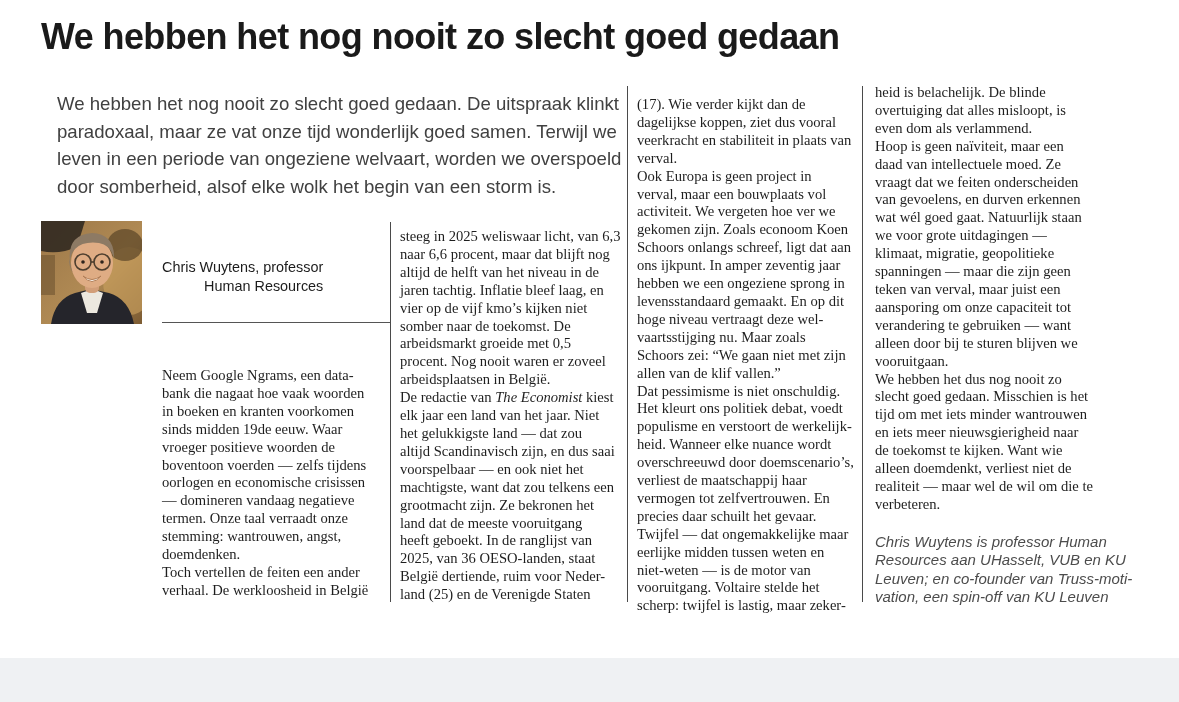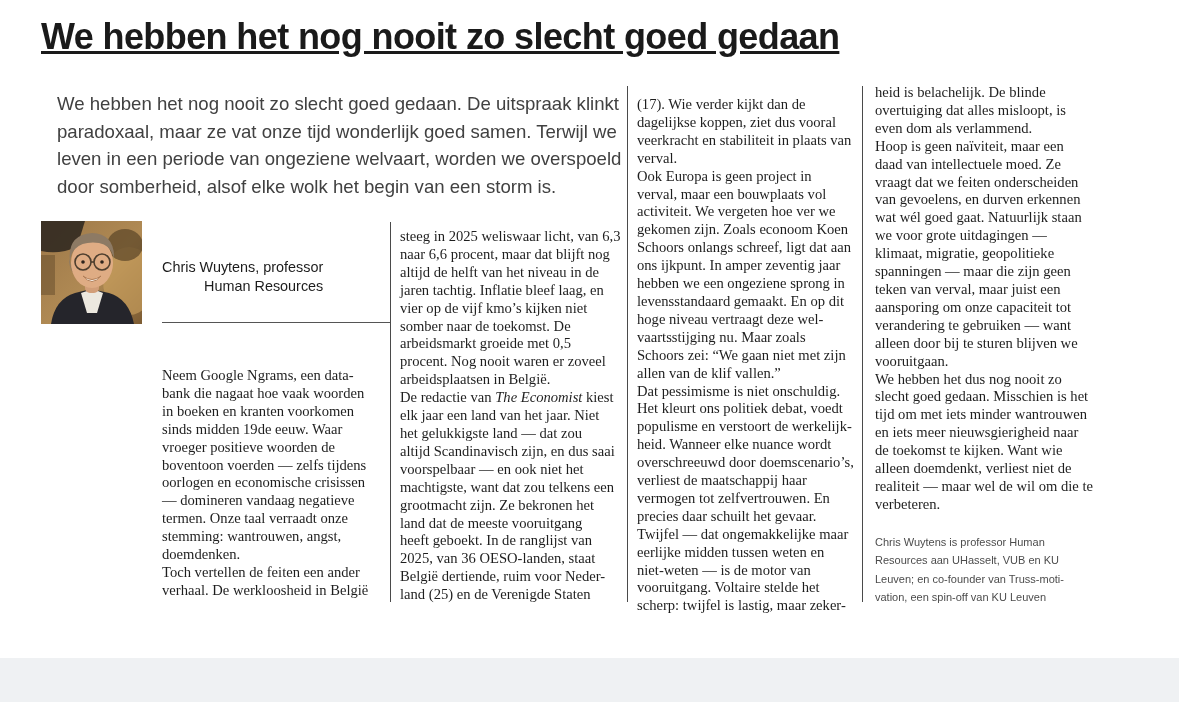--- a/index.html
+++ b/index.html
@@ -15,21 +15,20 @@
   .headline {
     position: absolute;
     left: 41px; top: 16px;
     margin: 0;
     font-family: "Liberation Sans", "DejaVu Sans", sans-serif;
     font-weight: 700;
     font-size: 36px;
     letter-spacing: -0.6px;
     color: #1a1a1a;
     white-space: pre;
-    text-decoration: underline;
   }
   .intro {
     position: absolute;
     left: 57px; top: 90px;
     font-size: 18.6px;
     line-height: 27.6px;
     color: #414141;
     white-space: pre;
   }
   .photo {
@@ -62,24 +61,25 @@
     white-space: pre;
   }
   .col1 { left: 162px; top: 367px; width: 228px; }
   .col2 { left: 400px; top: 228px; width: 224px; }
   .col3 { left: 637px; top: 84px;  width: 222px; margin-top: 12px; }
   .col4 { left: 875px; top: 84px;  width: 224px; }
   .bio {
     position: absolute;
     left: 875px; top: 533px;
     width: 226px;
-    font-size: 11px;
+    font-size: 15px;
     line-height: 18.4px;
     color: #4c4c4c;
     white-space: pre;
+    font-style: italic;
   }
   .vrule {
     position: absolute;
     width: 1px;
     background: #4a4a4a;
   }
   .vrule-1 { left: 390px; top: 222px; height: 380px; }
   .vrule-2 { left: 627px; top: 86px;  height: 516px; }
   .vrule-3 { left: 862px; top: 86px;  height: 516px; }
   .footer-bar {

